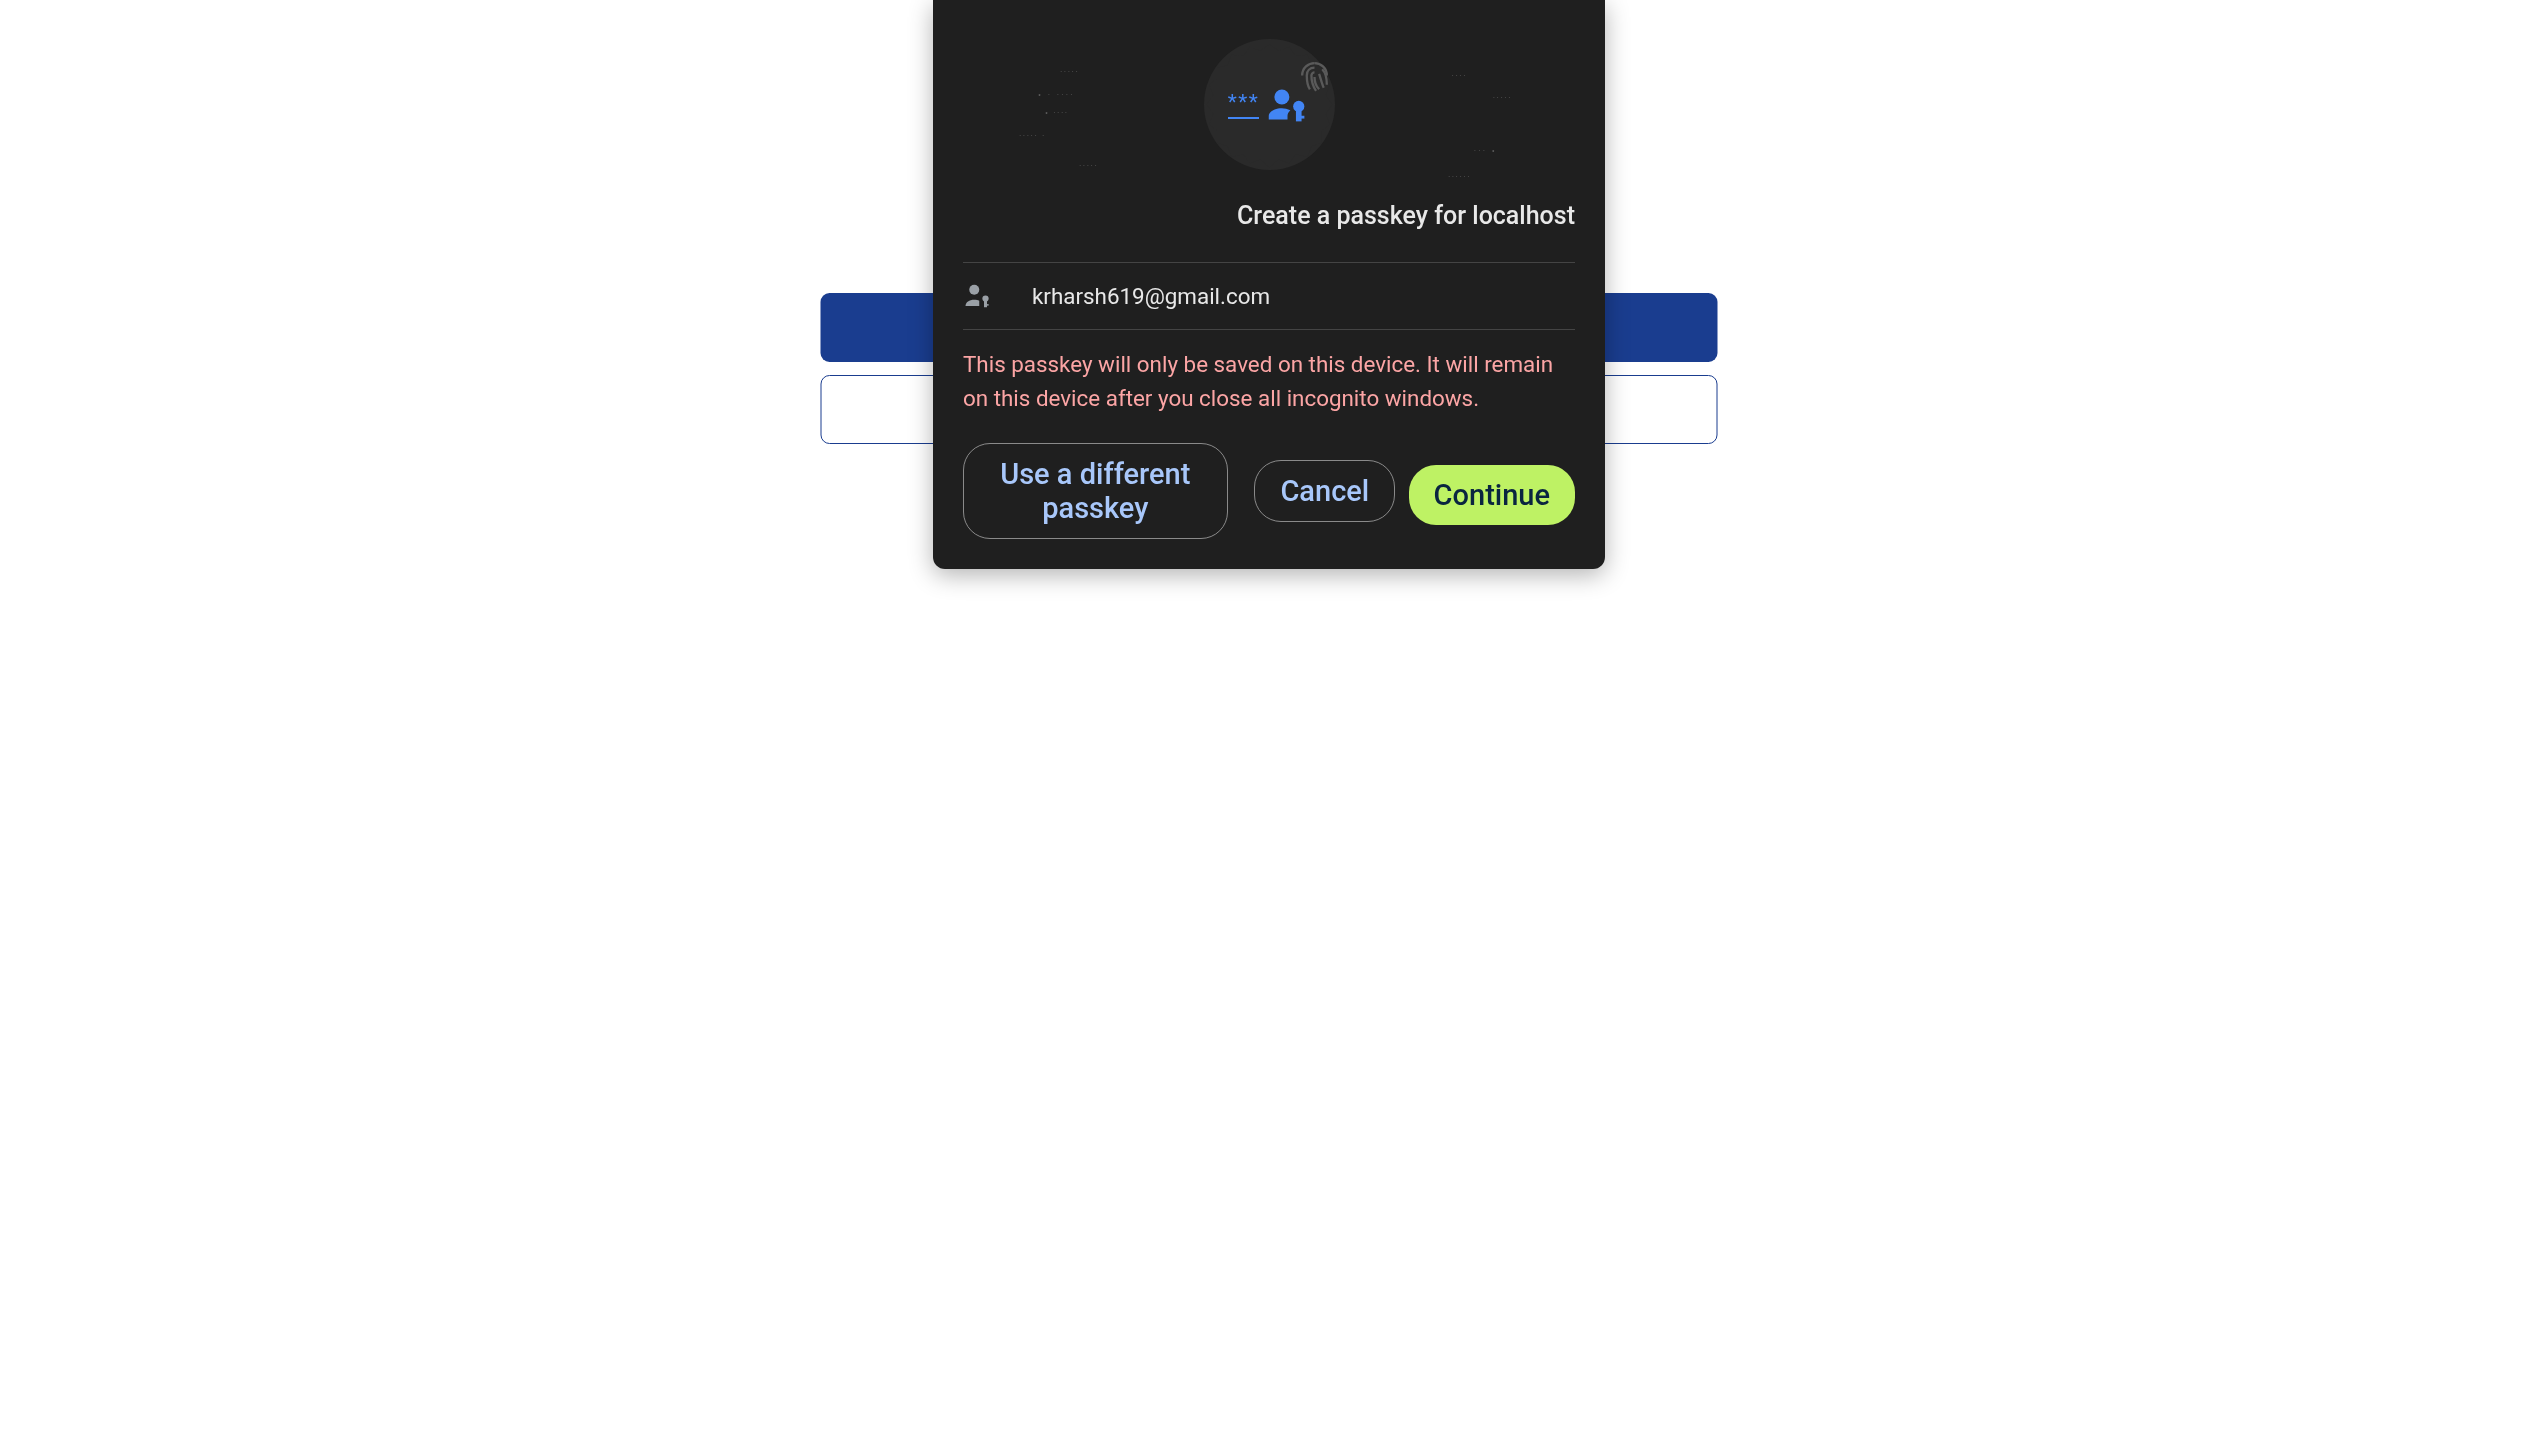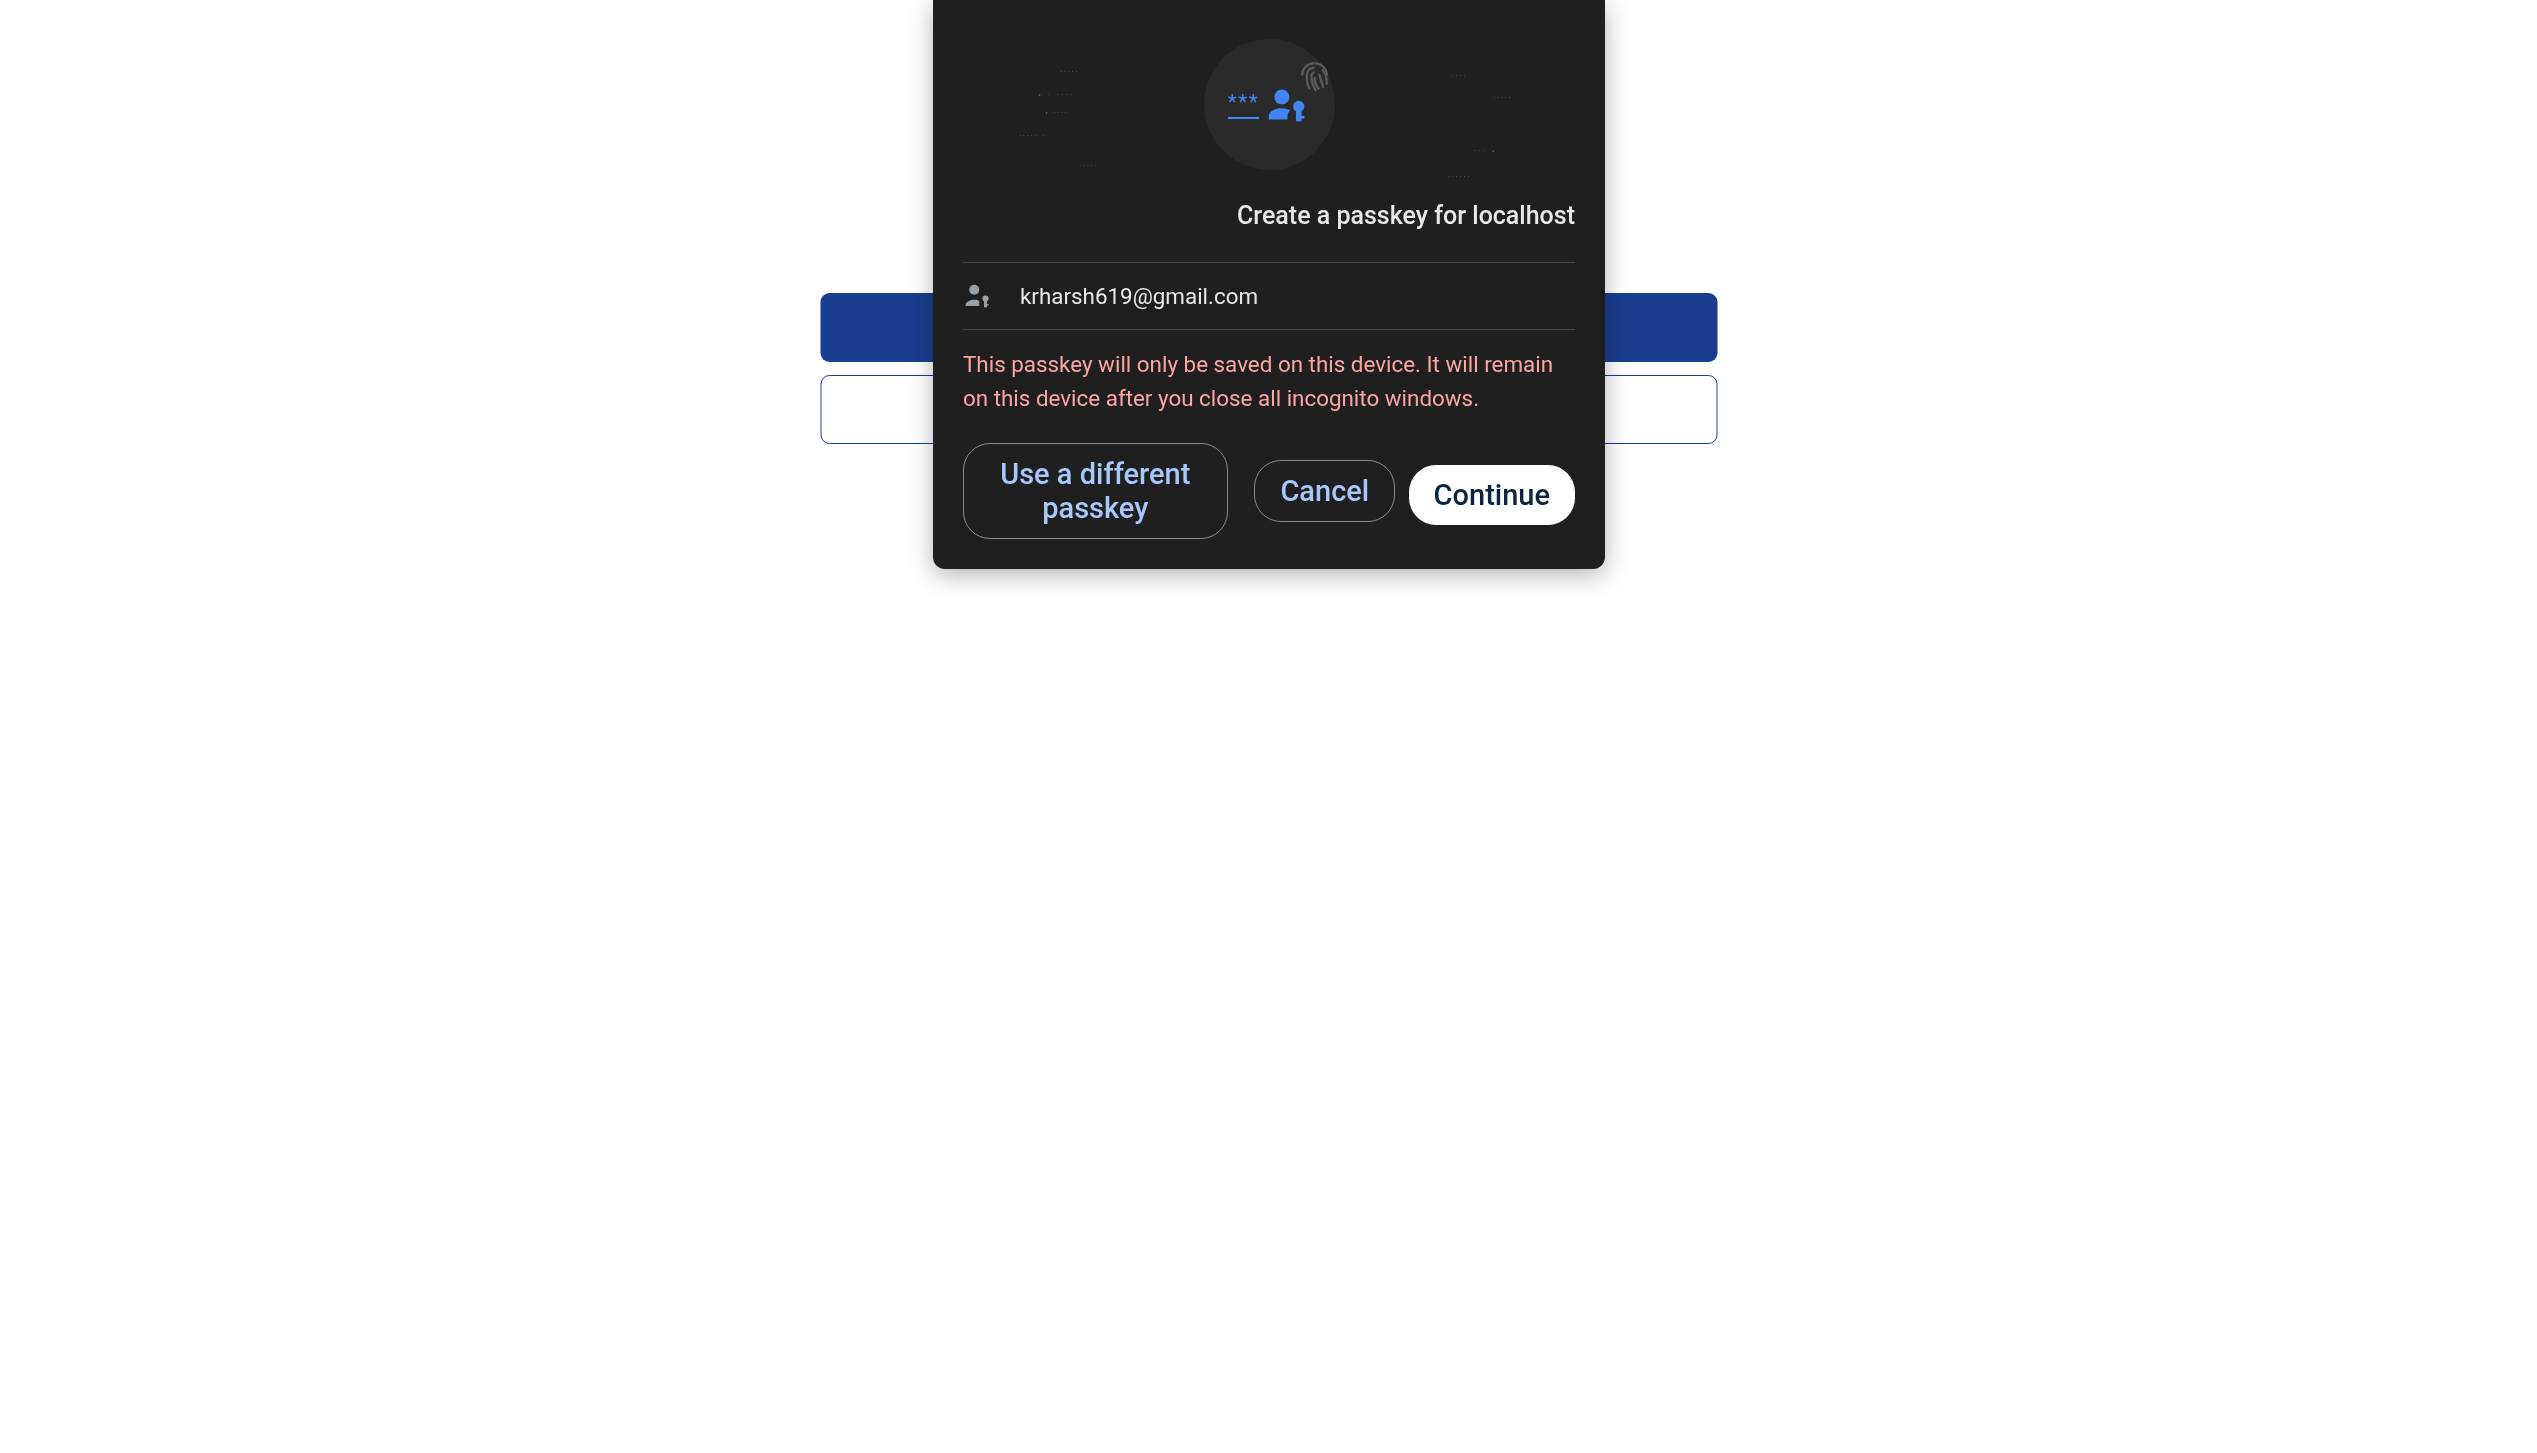--- a/index.html
+++ b/index.html
@@ -124,21 +124,21 @@
     
     .divider {
       border: none;
       border-top: 0.7px solid #444;
       margin: 0;
     }
     
     .account-row {
       display: flex;
       align-items: center;
-      gap: 27px;
+      gap: 39px;
       padding: 18px 0;
     }
     
     .account-icon {
       width: 30px;
       height: 30px;
       flex-shrink: 0;
     }
     
     .account-email {
@@ -169,21 +169,21 @@
       font-family: inherit;
     }
     
     .btn-outline {
       background: transparent;
       border: 0.7px solid #8a8a8a;
       color: #a8c7fa;
     }
     
     .btn-primary {
-      background: #ffffff;
+      background: #bef264;
       color: #0a2540;
       margin-top: 8px;
     }
     
     .spacer {
       flex: 1;
     }
   </style>
 </head>
 <body>

